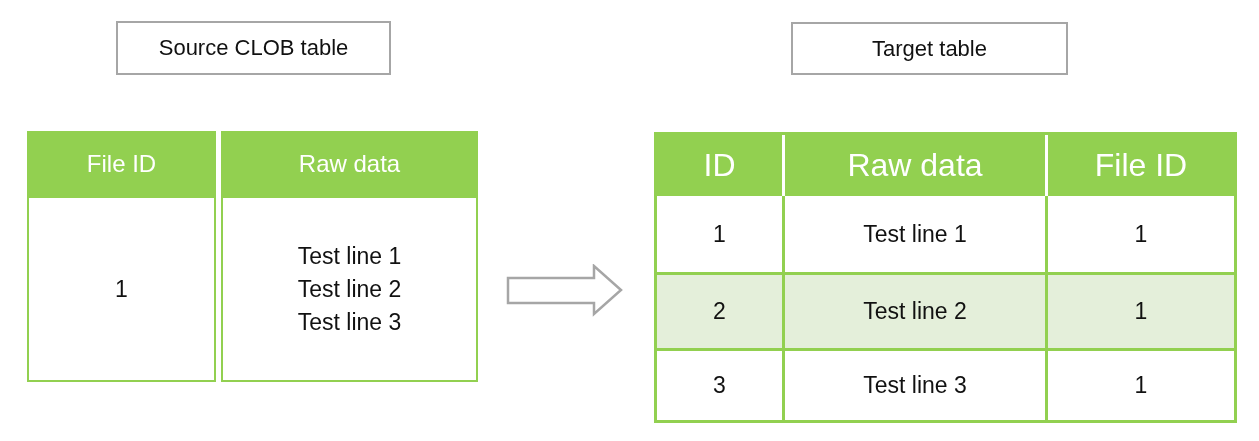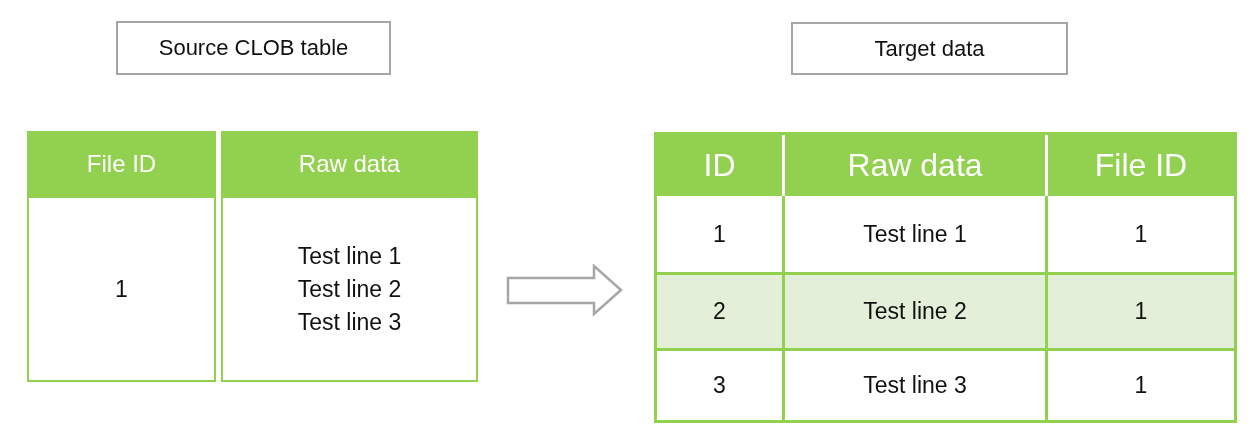--- a/index.html
+++ b/index.html
@@ -98,21 +98,21 @@
   .td.sep { border-right: 3px solid var(--green); }
   .td.rowline { border-top: 3px solid var(--green); }
   .td.alt { background: var(--row-alt); }
 </style>
 </head>
 <body>
 
 <div class="canvas">
 
   <div class="label-box src-label">Source CLOB table</div>
-  <div class="label-box tgt-label">Target data</div>
+  <div class="label-box tgt-label">Target table</div>
 
   <div class="src-table">
     <div class="src-col src-col1">
       <div class="src-hdr">File ID</div>
       <div class="src-body">
         <span>1</span>
       </div>
     </div>
     <div class="src-col src-col2">
       <div class="src-hdr">Raw data</div>

